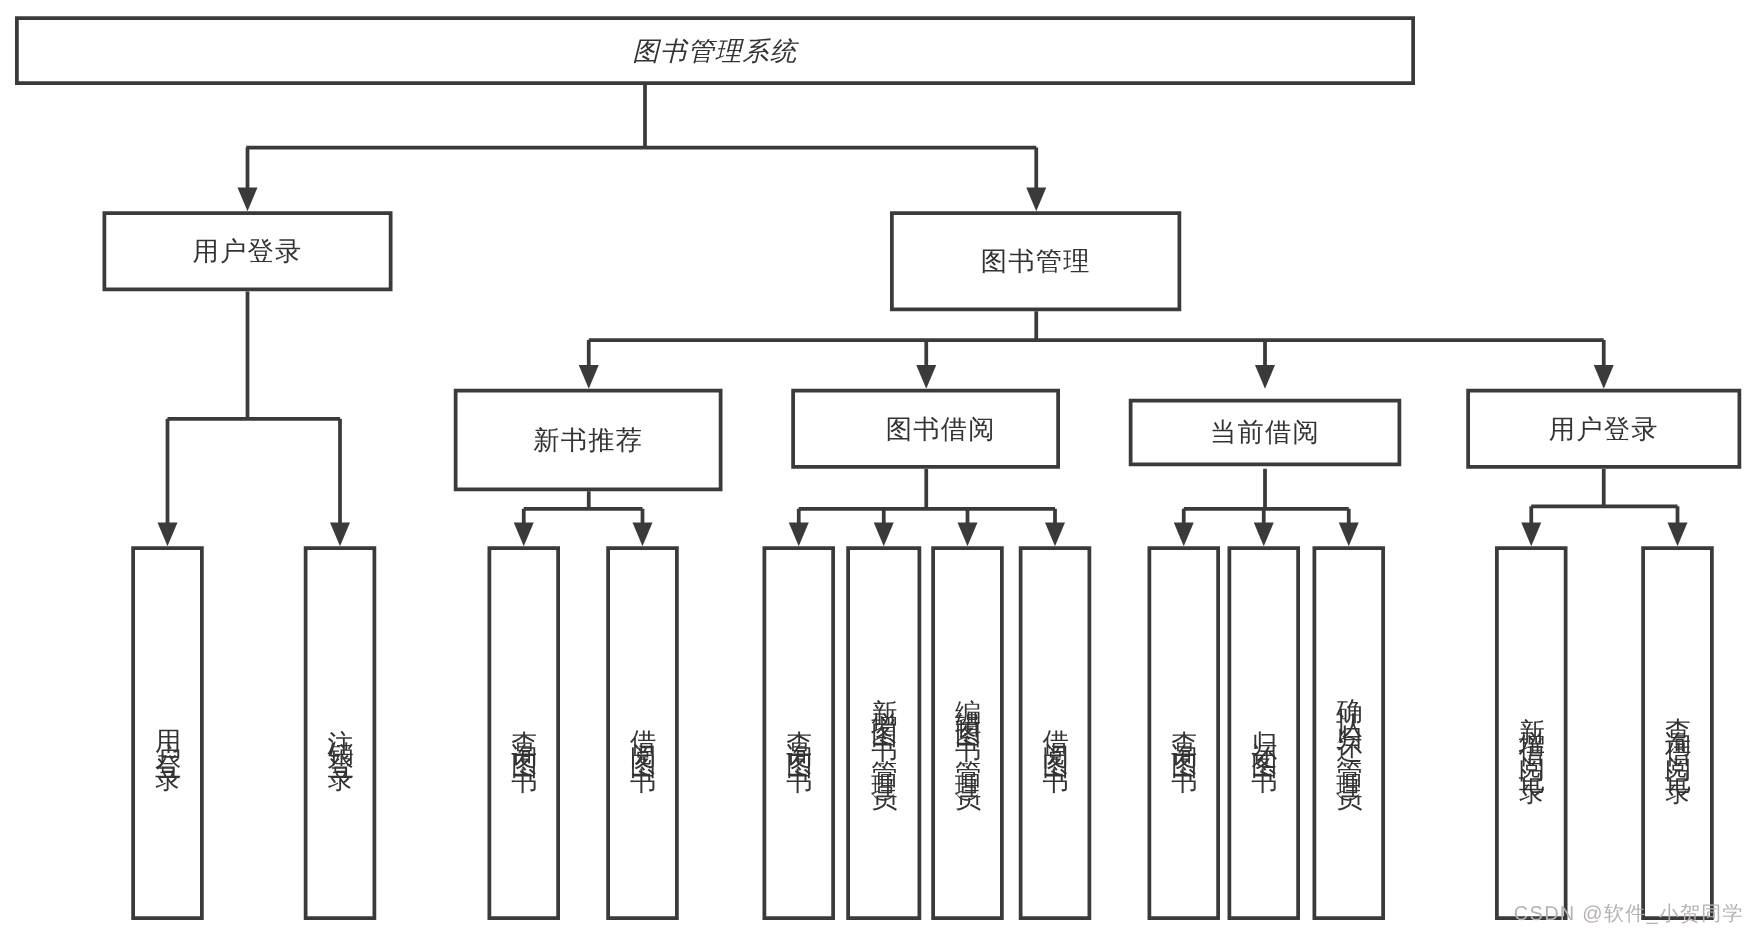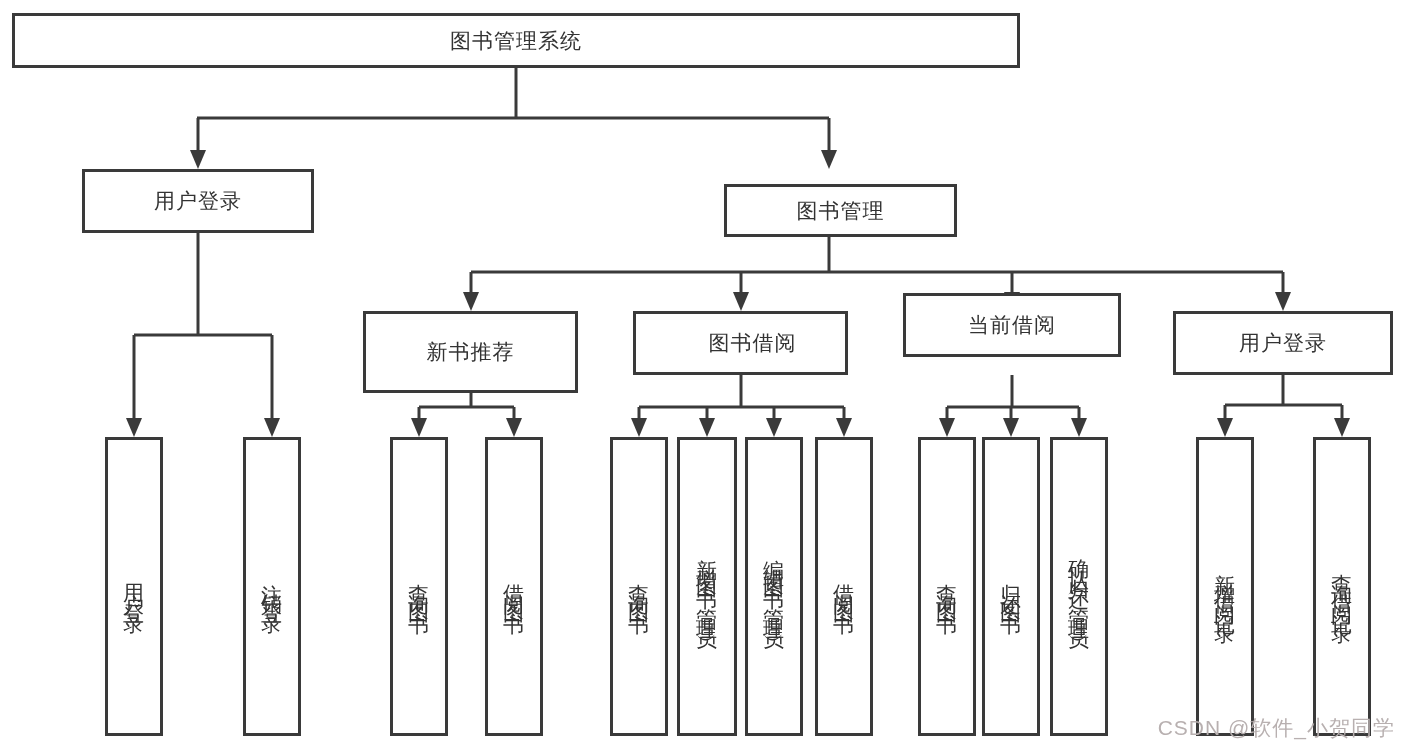--- a/index.html
+++ b/index.html
@@ -49,32 +49,32 @@
     font-size: 21px;
     letter-spacing: 10px;
     line-height: 1;
     color: #333333;
     max-height: 292px;
   }
   .watermark {
     position: absolute;
     right: 10px;
     bottom: 5px;
-    font-size: 21px;
+    font-size: 16px;
     color: #b8b0b0;
     letter-spacing: 1px;
     white-space: nowrap;
   }
   
-  #root   { left: 12px;   top: 13px;  width: 1008px; height: 55px; }
+  #root   { left: 12px;   top: 13px;  width: 1120px; height: 55px; font-style: italic; }
   #b-login{ left: 82px;   top: 169px; width: 232px;  height: 64px; }
-  #b-mgmt { left: 712px;  top: 184px; width: 233px;  height: 53px; margin-left: 12px; }
+  #b-mgmt { left: 712px;  top: 169px; width: 233px;  height: 80px; }
   #s-new  { left: 363px;  top: 311px; width: 215px;  height: 82px; }
   #s-borrow{ left: 633px; top: 311px; width: 215px;  height: 64px; padding-left: 24px; }
-  #s-cur  { left: 903px;  top: 293px; width: 218px;  height: 64px; }
+  #s-cur  { left: 903px;  top: 319px; width: 218px;  height: 54px; }
   #s-rec  { left: 1173px; top: 311px; width: 220px;  height: 64px; }
   #l-1  { left: 105px; }
   #l-2  { left: 243px; }
   #l-3  { left: 390px; }
   #l-4  { left: 485px; }
   #l-5  { left: 610px; }
   #l-6  { left: 677px; width: 60px; }
   #l-7  { left: 745px; }
   #l-8  { left: 815px; }
   #l-9  { left: 918px; }

